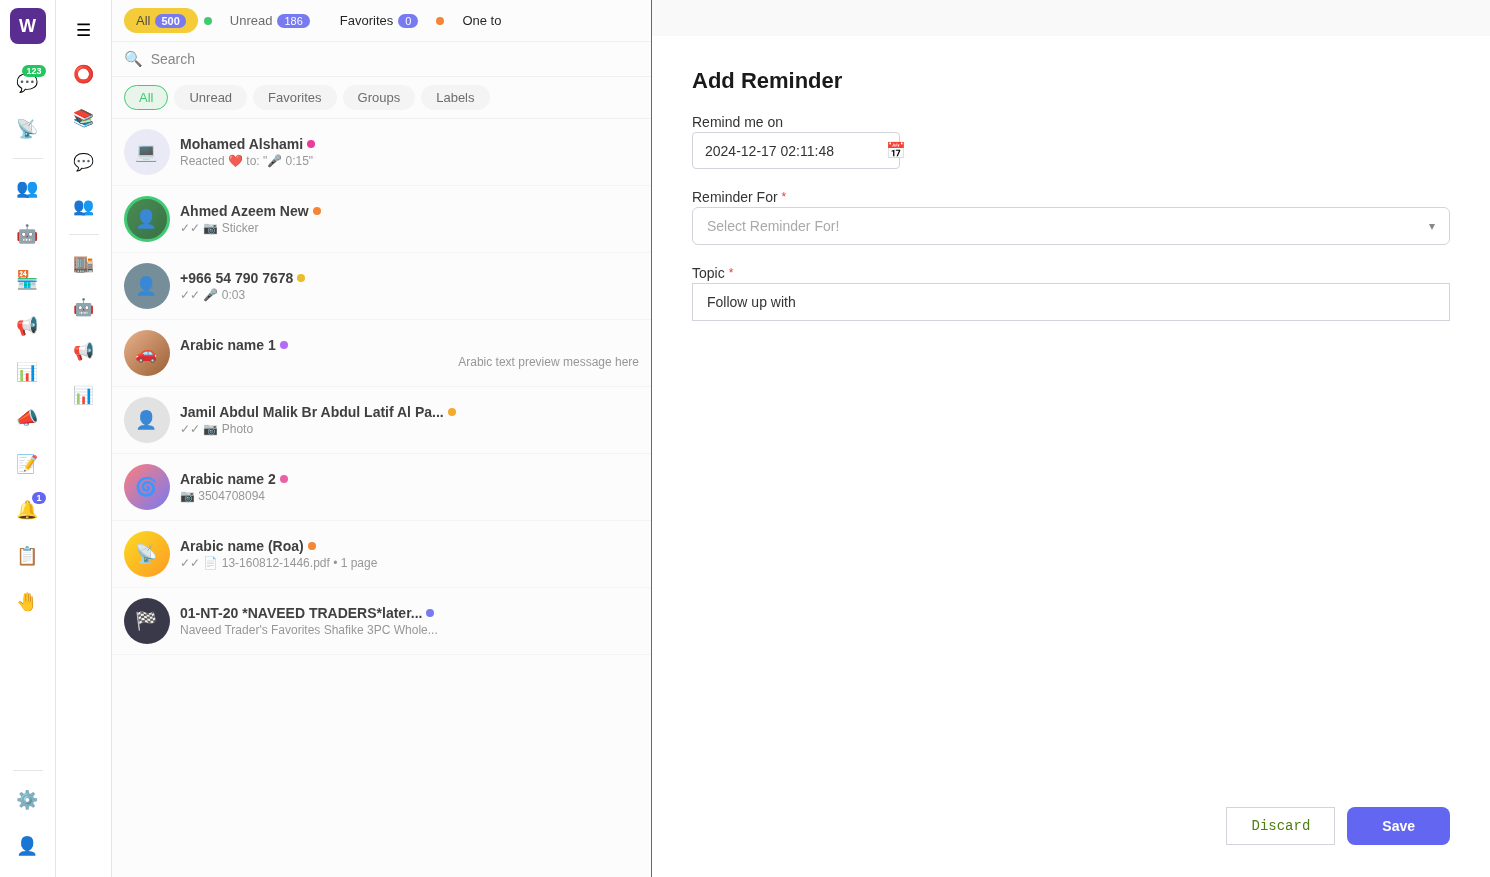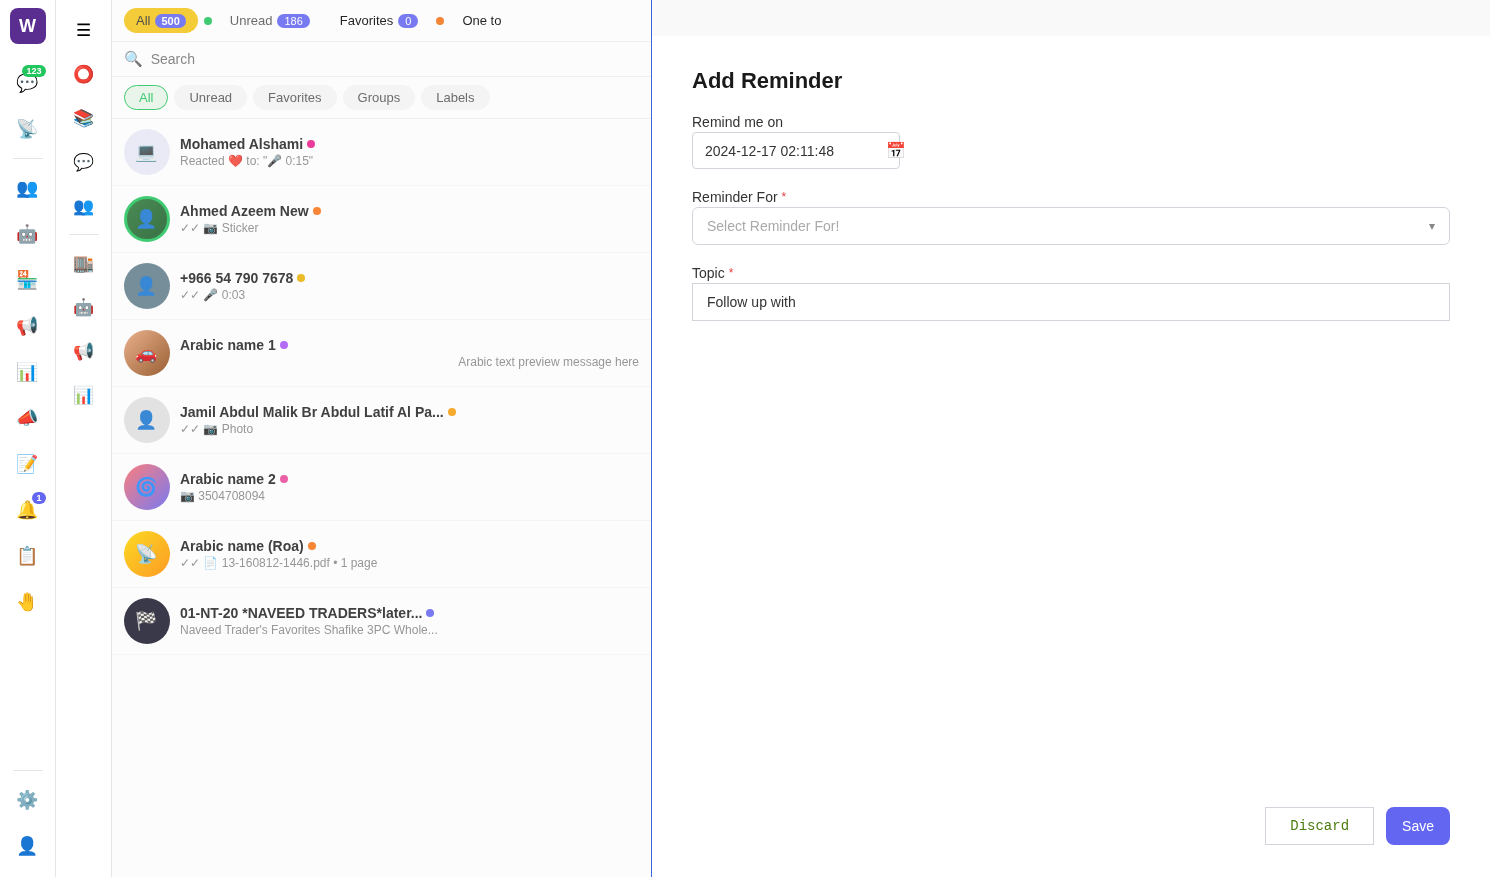--- a/index.html
+++ b/index.html
@@ -342,28 +342,28 @@
       border: 1px solid #d1d5db;
       border-radius: 0;
       background: #fff;
       font-size: 14px;
       color: #4d7c0f;
       cursor: pointer;
       font-weight: 500;
       font-family: Liberation Mono, monospace;
     }
     .btn-save {
-      padding: 10px 16px;
+      padding: 10px 35px;
       border: none;
       border-radius: 8px;
       background: #6366f1;
       color: #fff;
       font-size: 14px;
       cursor: pointer;
-      font-weight: 400;
+      font-weight: 700;
     }
 
     
     .chat-side-icons {
       width: 56px;
       background: #fff;
       display: flex;
       flex-direction: column;
       align-items: center;
       padding: 8px 0;

